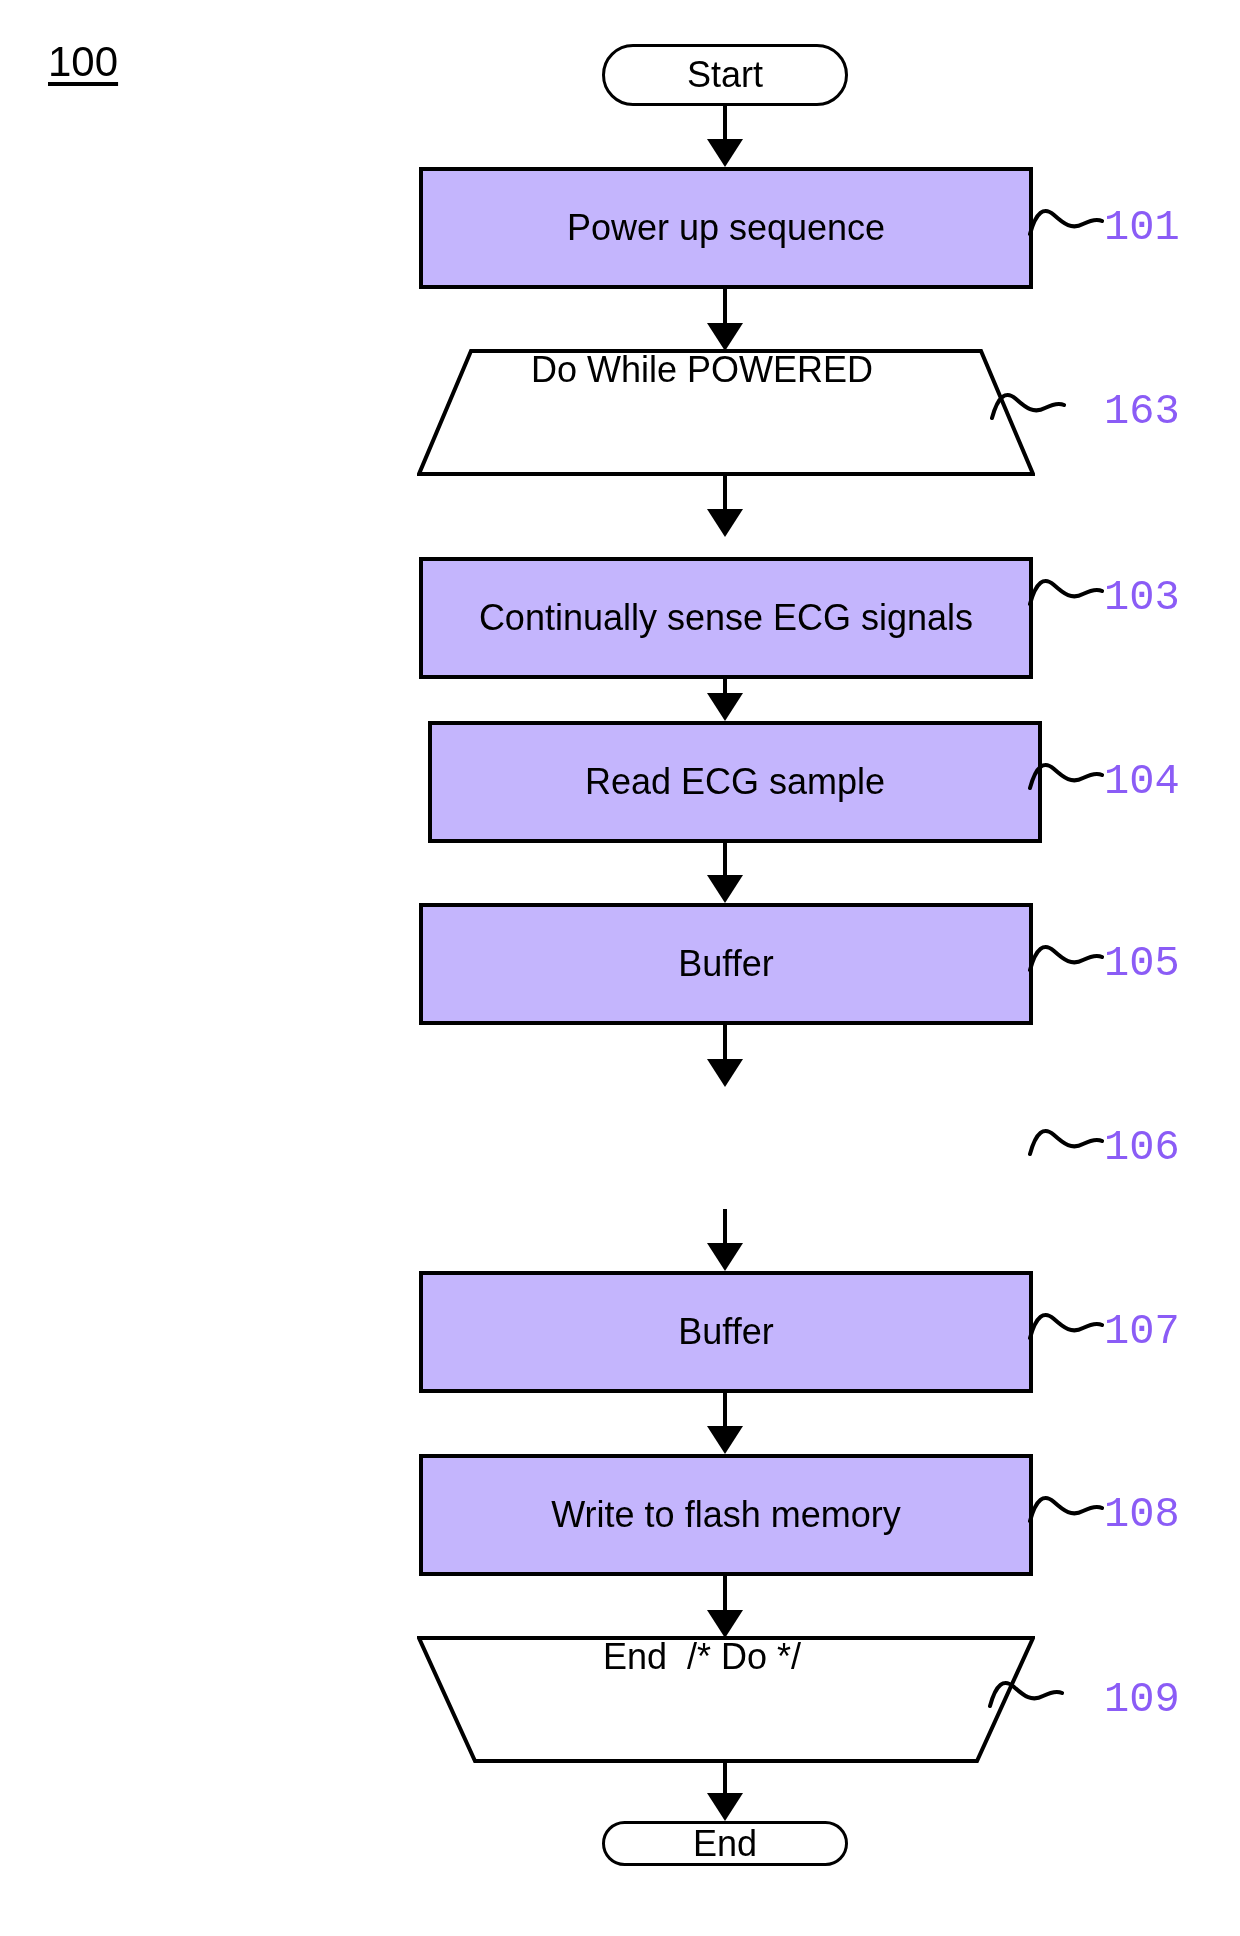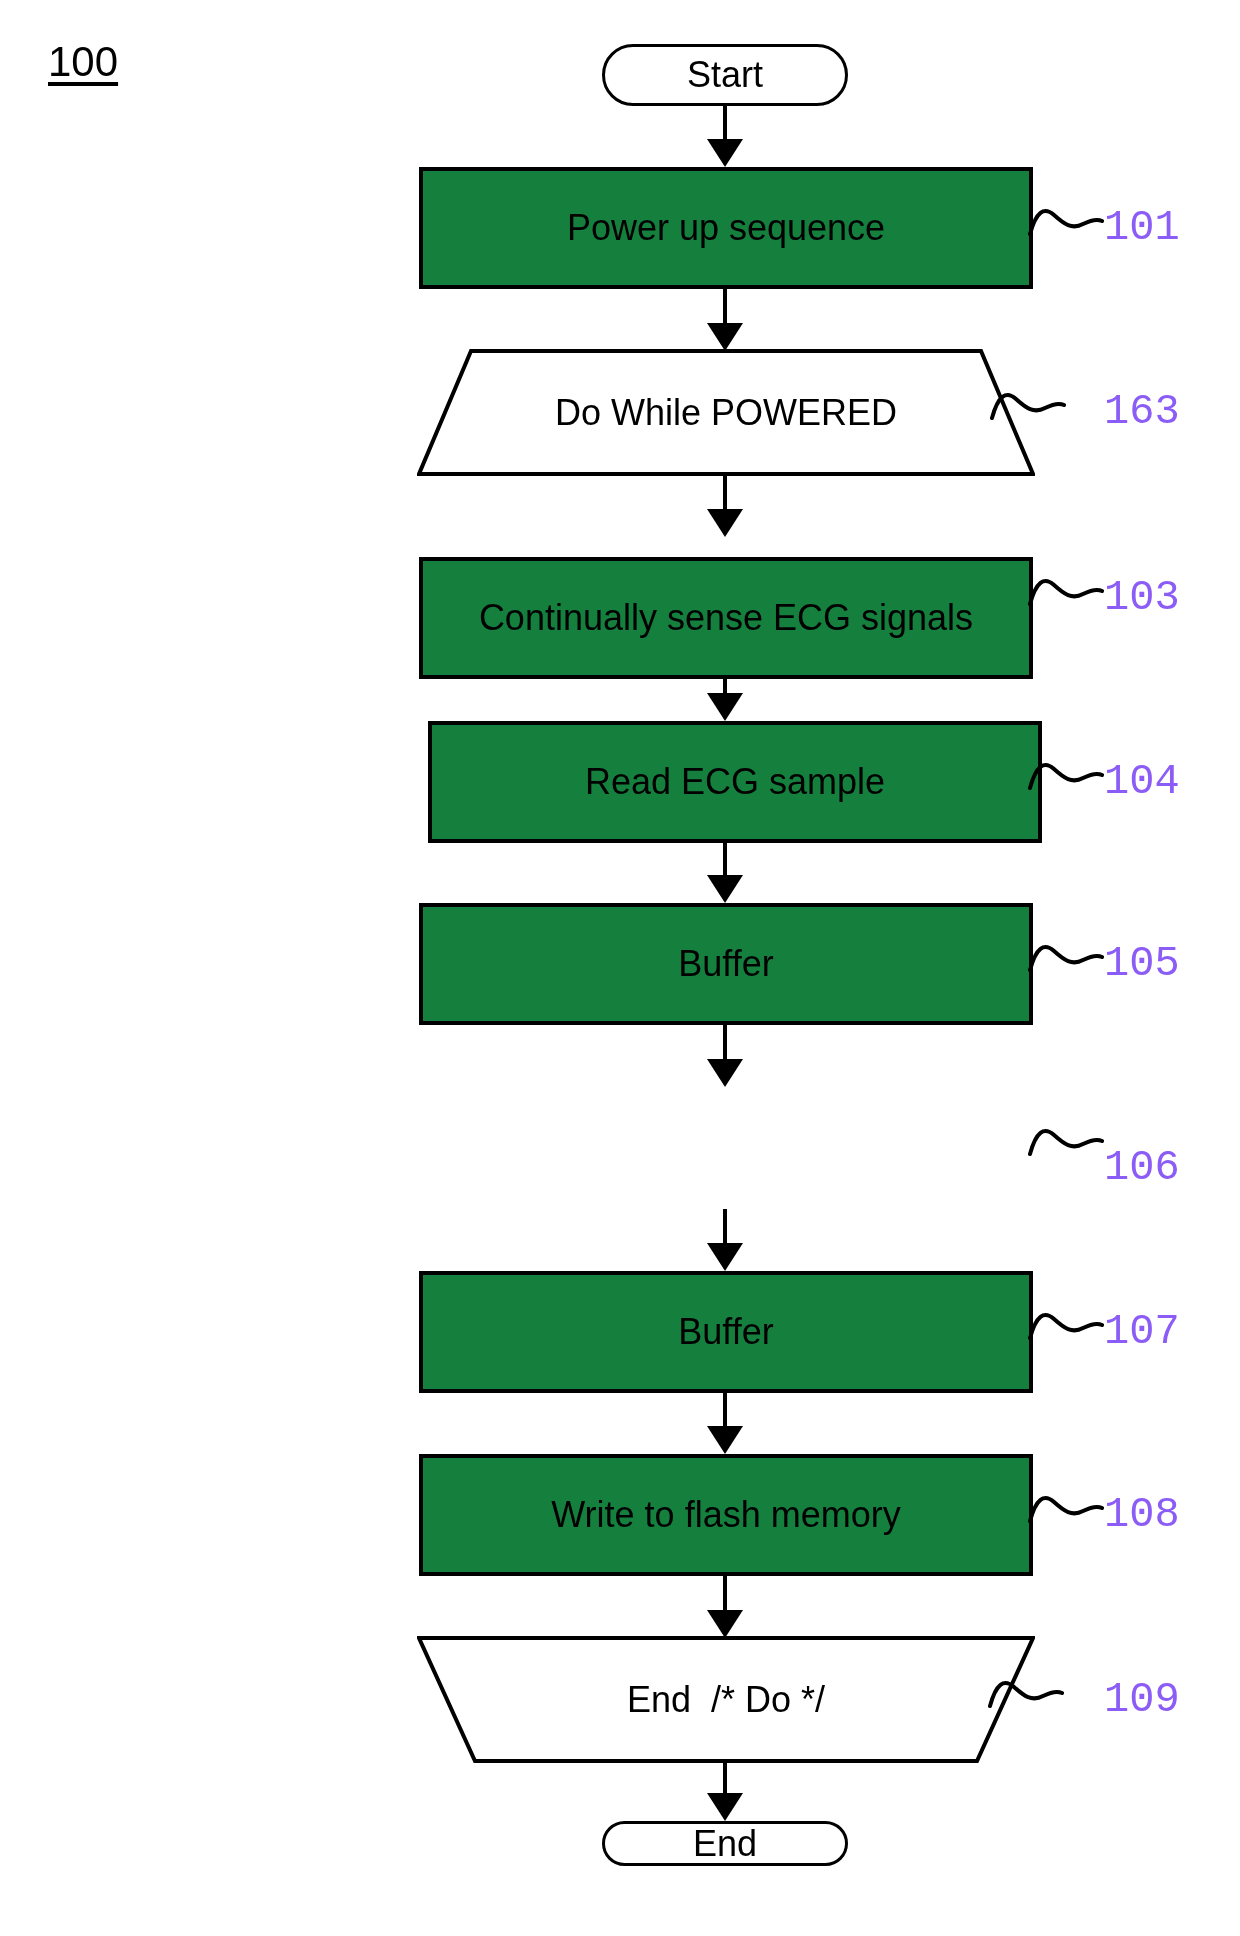--- a/index.html
+++ b/index.html
@@ -41,40 +41,40 @@
     font-size: 36px;
     white-space: pre;
   }
   .rect {
     position: absolute;
     left: 419px;
     width: 614px;
     height: 122px;
     box-sizing: border-box;
     border: 4px solid #000000;
-    background: #15803d;
+    background: #c4b5fd;
     display: flex;
     align-items: center;
     justify-content: center;
     font-size: 36px;
     white-space: pre;
   }
   .trap-svg {
     position: absolute;
     left: 417px;
     width: 618px;
     height: 127px;
   }
   .trap-label {
     position: absolute;
-    left: 417px;
+    left: 393px;
     width: 618px;
     height: 127px;
     display: flex;
-    align-items: center;
+    align-items: flex-start;
     justify-content: center;
     font-size: 36px;
     white-space: pre;
   }
   .arrow {
     position: absolute;
     left: 707px;
     width: 36px;
   }
   .arrow .line {
@@ -228,21 +228,21 @@
   <div class="ref" style="top:756px;">104</div>
 
   <svg class="squig" style="left:1028px;top:938px;" viewBox="0 0 76 40">
     <path d="M2,32 C8,10 16,4 26,13 C36,22 44,28 55,22 C63,18 70,17 74,19" fill="none" stroke="#000000" stroke-width="4" stroke-linecap="round"></path>
   </svg>
   <div class="ref" style="top:938px;">105</div>
 
   <svg class="squig" style="left:1028px;top:1122px;" viewBox="0 0 76 40">
     <path d="M2,32 C8,10 16,4 26,13 C36,22 44,28 55,22 C63,18 70,17 74,19" fill="none" stroke="#000000" stroke-width="4" stroke-linecap="round"></path>
   </svg>
-  <div class="ref" style="top:1122px;margin-top:20px;">106</div>
+  <div class="ref" style="top:1122px;">106</div>
 
   <svg class="squig" style="left:1028px;top:1306px;" viewBox="0 0 76 40">
     <path d="M2,32 C8,10 16,4 26,13 C36,22 44,28 55,22 C63,18 70,17 74,19" fill="none" stroke="#000000" stroke-width="4" stroke-linecap="round"></path>
   </svg>
   <div class="ref" style="top:1306px;">107</div>
 
   <svg class="squig" style="left:1028px;top:1489px;" viewBox="0 0 76 40">
     <path d="M2,32 C8,10 16,4 26,13 C36,22 44,28 55,22 C63,18 70,17 74,19" fill="none" stroke="#000000" stroke-width="4" stroke-linecap="round"></path>
   </svg>
   <div class="ref" style="top:1489px;">108</div>

